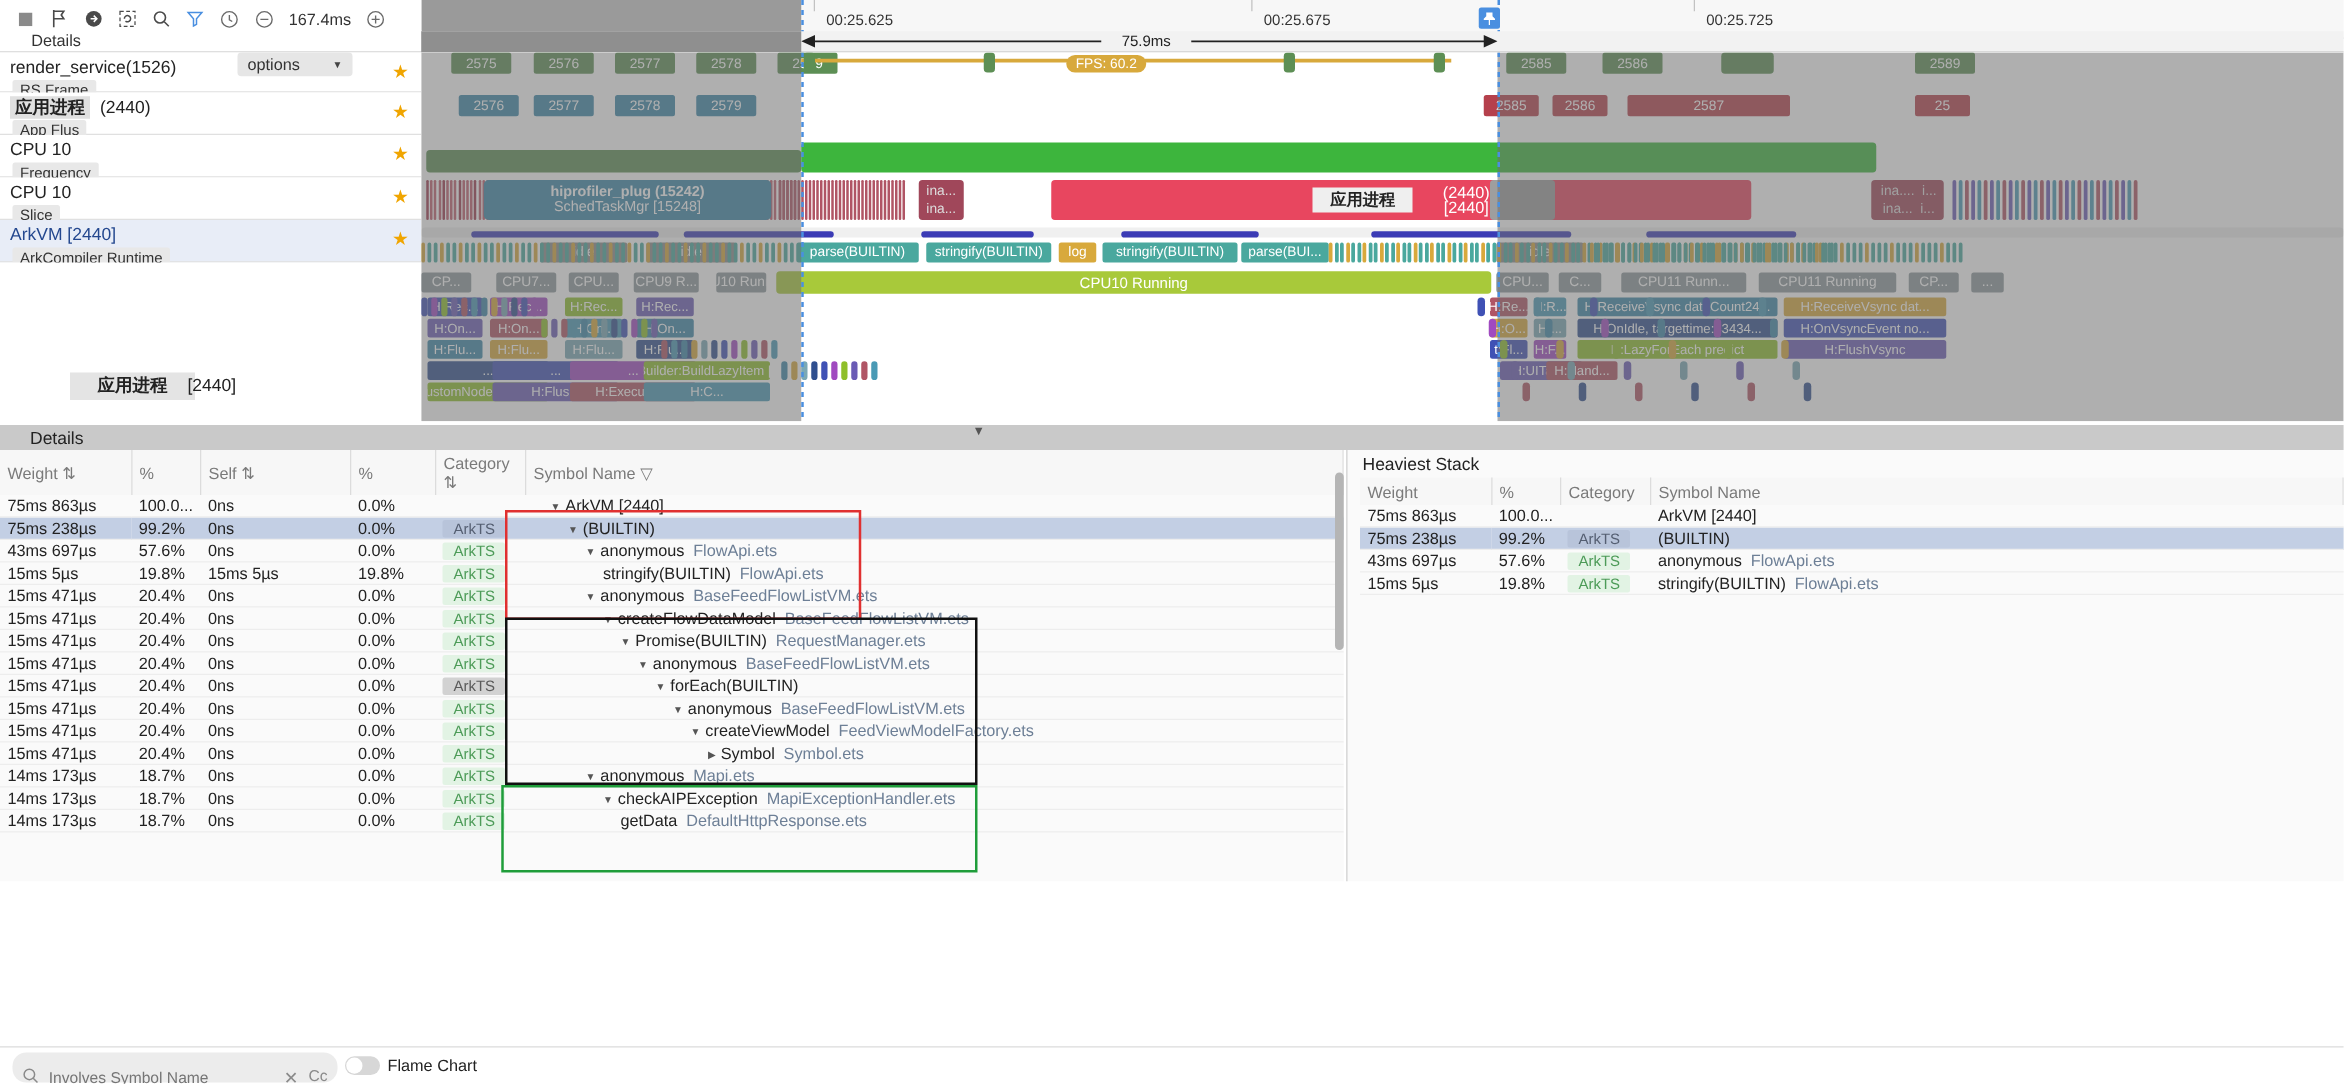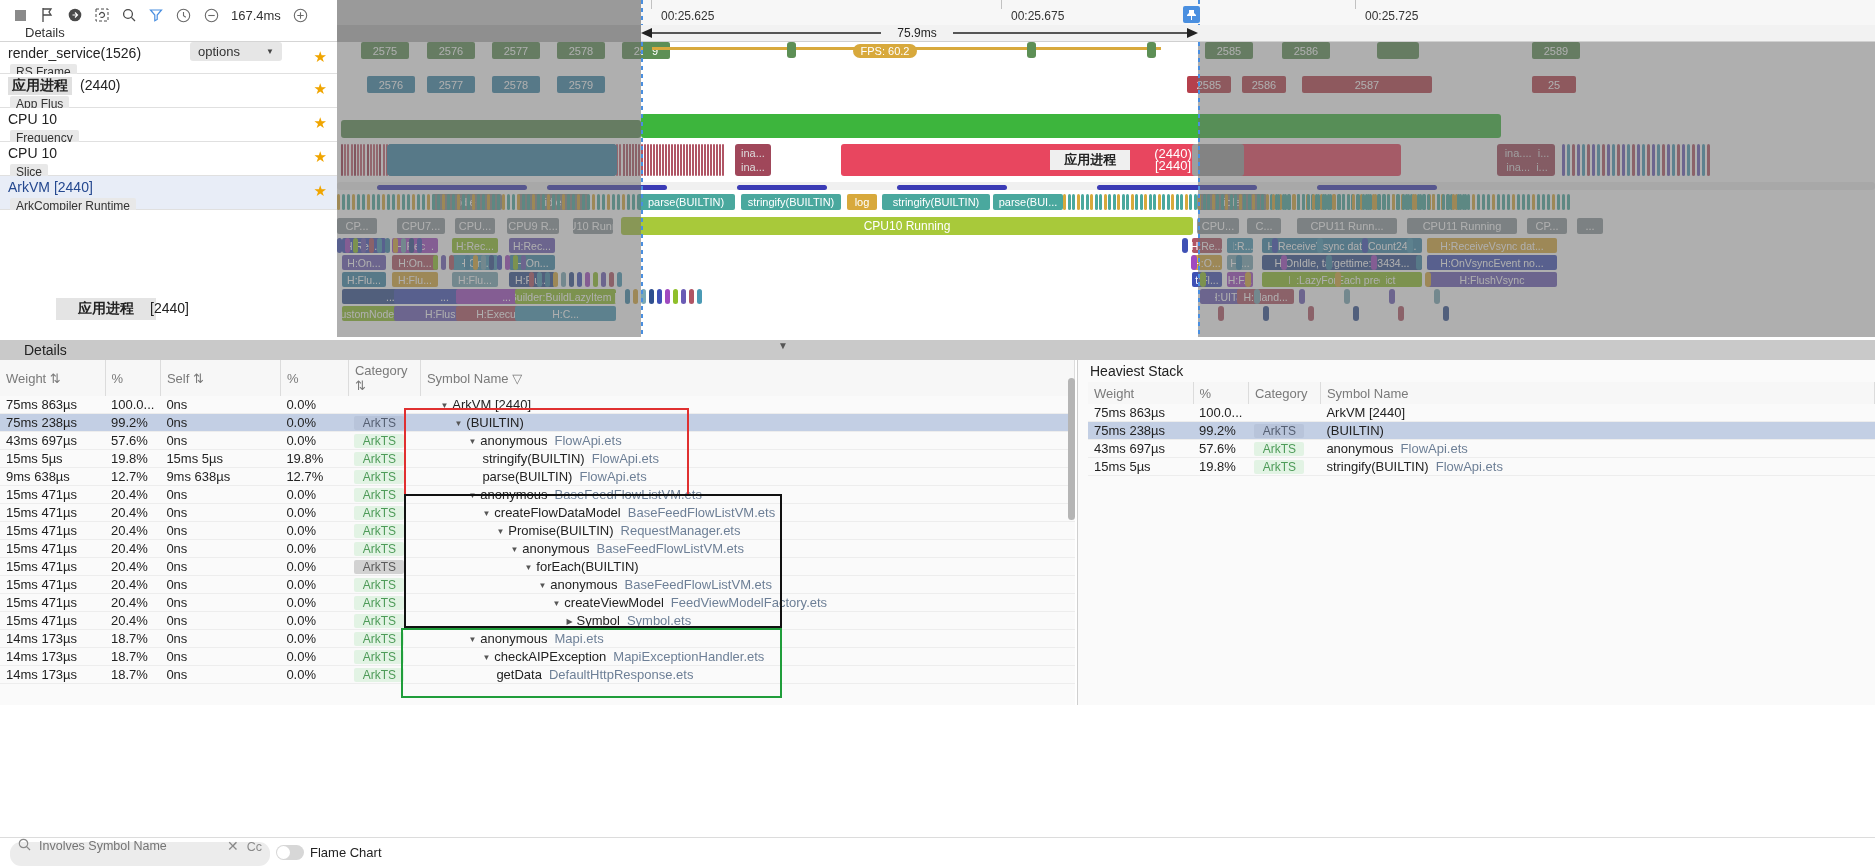--- a/index.html
+++ b/index.html
@@ -87,21 +87,21 @@
   
   .obox{ position:absolute; pointer-events:none;}
   
   #detScroll{ position:absolute; left:1068px; top:378px; width:7px; height:142px;
               background:#b5b5b5; border-radius:4px;}
   #heavyTri{ position:absolute; left:1078px; top:528px; font-size:9px; color:#666;}
   
   #bottomBar{ position:absolute; left:0; bottom:0; width:1875px; height:30px;
               background:#fff; border-top:1px solid #dcdcdc; display:flex; align-items:center;}
   #searchWrap{ position:absolute; left:10px; top:4px; width:260px; height:22px;
-               background:#ececec; border-radius:11px; display:flex; align-items:flex-end; padding:12px 8px;}
+               background:#ececec; border-radius:11px; display:flex; align-items:flex-start; padding:12px 8px;}
   #searchInput{ border:none; background:transparent; outline:none; font-size:12.5px;
                 color:#8a8a8a; flex:1; margin-left:6px; font-family:"Liberation Sans",sans-serif;}
   #toggle{ position:absolute; left:276px; top:7px; width:28px; height:15px;
            background:#d7d7d7; border-radius:8px; cursor:pointer;}
   #toggle:after{ content:""; position:absolute; left:1px; top:1px; width:13px; height:13px;
                  background:#fff; border-radius:50%;}
   #flameLbl{ position:absolute; left:310px; top:7px; font-size:13px; color:#222;}
 </style>
 </head>
 <body>
@@ -350,20 +350,24 @@
     <div class="fbox" style="left: 272.8px; top: 102px; width: 2px; height: 32px; background: rgb(157, 59, 78);"></div>
     <div class="fbox" style="left: 276px; top: 102px; width: 2px; height: 32px; background: rgb(192, 96, 112);"></div>
     <div class="fbox" style="left: 279.2px; top: 102px; width: 2px; height: 32px; background: rgb(192, 96, 112);"></div>
     <div class="fbox" style="left: 282.4px; top: 102px; width: 2px; height: 32px; background: rgb(192, 96, 112);"></div>
     <div class="fbox" style="left: 285.6px; top: 102px; width: 2px; height: 32px; background: rgb(157, 59, 78);"></div>
     <div class="fbox" style="left: 288.8px; top: 102px; width: 2px; height: 32px; background: rgb(192, 96, 112);"></div>
     <div class="fbox" style="left: 292px; top: 102px; width: 2px; height: 32px; background: rgb(192, 96, 112);"></div>
     <div class="fbox" style="left: 295.2px; top: 102px; width: 2px; height: 32px; background: rgb(192, 96, 112);"></div>
     <div class="fbox" style="left: 298.4px; top: 102px; width: 2px; height: 32px; background: rgb(157, 59, 78);"></div>
     <div class="fbox" style="left: 50px; top: 102px; width: 230px; height: 32px; background: rgb(61, 135, 168); border-radius: 4px;"></div>
+    <div style="position: absolute; left: 50px; top: 102px; width: 230px; height: 32px; display: flex; flex-direction: column; align-items: center; justify-content: center; color: rgb(255, 255, 255); font-size: 11.5px; pointer-events: none;">
+      <span style="font-weight:bold">hiprofiler_plug (15242)</span>
+      <span>SchedTaskMgr [15248]</span>
+    </div>
     <div class="fbox" style="left: 286px; top: 102px; width: 2px; height: 32px; background: rgb(176, 85, 101);"></div>
     <div class="fbox" style="left: 289px; top: 102px; width: 2px; height: 32px; background: rgb(176, 85, 101);"></div>
     <div class="fbox" style="left: 292px; top: 102px; width: 2px; height: 32px; background: rgb(176, 85, 101);"></div>
     <div class="fbox" style="left: 295px; top: 102px; width: 2px; height: 32px; background: rgb(176, 85, 101);"></div>
     <div class="fbox" style="left: 298px; top: 102px; width: 2px; height: 32px; background: rgb(176, 85, 101);"></div>
     <div class="fbox" style="left: 301px; top: 102px; width: 2px; height: 32px; background: rgb(176, 85, 101);"></div>
     <div class="fbox" style="left: 304px; top: 102px; width: 2px; height: 32px; background: rgb(176, 85, 101);"></div>
     <div class="fbox" style="left: 307px; top: 102px; width: 2px; height: 32px; background: rgb(176, 85, 101);"></div>
     <div class="fbox" style="left: 310px; top: 102px; width: 2px; height: 32px; background: rgb(176, 85, 101);"></div>
     <div class="fbox" style="left: 313px; top: 102px; width: 2px; height: 32px; background: rgb(176, 85, 101);"></div>
@@ -836,28 +840,20 @@
         </tr>
         <tr>
           <td>15ms 5µs</td>
           <td>19.8%</td>
           <td>15ms 5µs</td>
           <td>19.8%</td>
           <td><span class="cat green">ArkTS</span></td>
           <td style="padding-left:62px"><span class="fn">stringify(BUILTIN)</span><span class="file">FlowApi.ets</span></td>
         </tr>
         <tr>
-          <td>9ms 638µs</td>
-          <td>12.7%</td>
-          <td>9ms 638µs</td>
-          <td>12.7%</td>
-          <td><span class="cat green">ArkTS</span></td>
-          <td style="padding-left:62px"><span class="fn">parse(BUILTIN)</span><span class="file">FlowApi.ets</span></td>
-        </tr>
-        <tr>
           <td>15ms 471µs</td>
           <td>20.4%</td>
           <td>0ns</td>
           <td>0.0%</td>
           <td><span class="cat green">ArkTS</span></td>
           <td style="padding-left:48px"><span class="tri">▼</span><span class="fn">anonymous</span><span class="file">BaseFeedFlowListVM.ets</span></td>
         </tr>
         <tr>
           <td>15ms 471µs</td>
           <td>20.4%</td>

